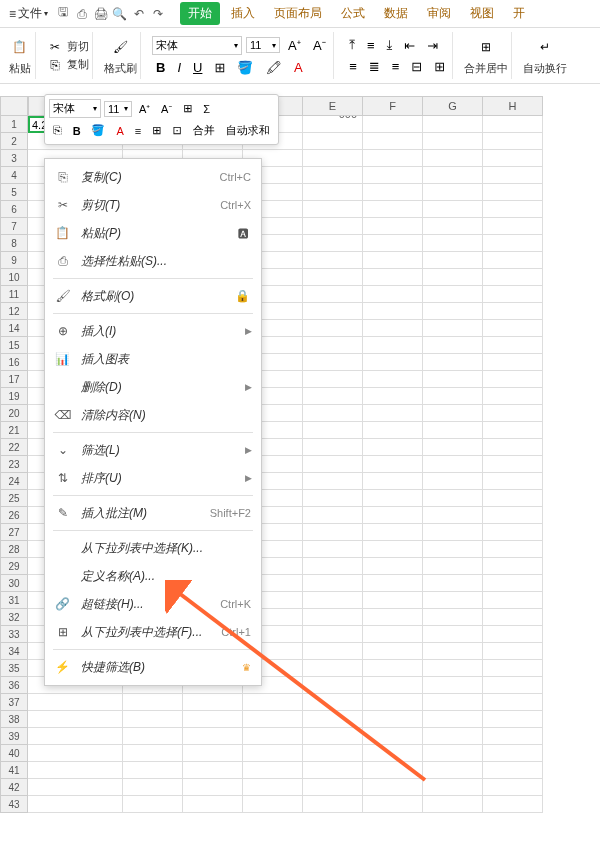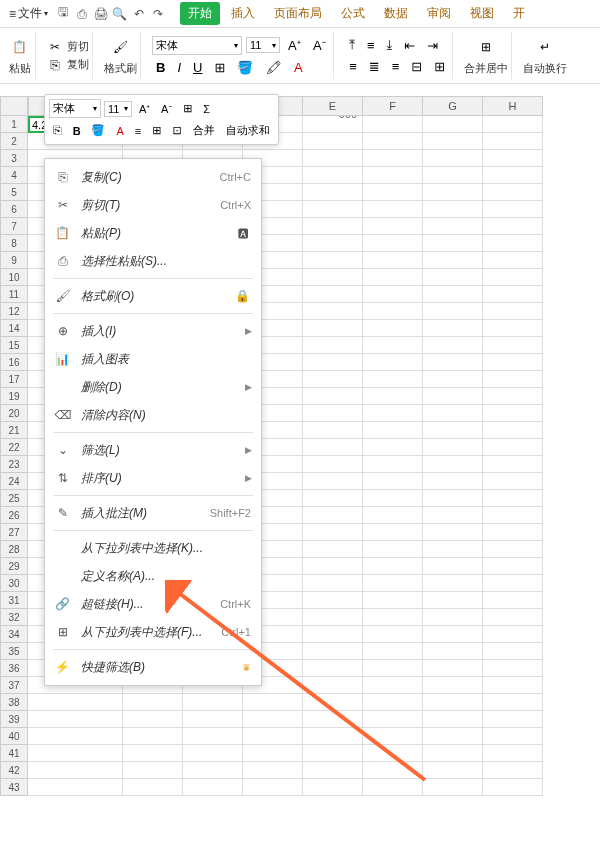--- a/index.html
+++ b/index.html
@@ -512,20 +512,31 @@
         <div class="cell" style="width: 95px;"></div>
         <div class="cell"></div>
         <div class="cell"></div>
         <div class="cell"></div>
         <div class="cell"></div>
         <div class="cell"></div>
         <div class="cell"></div>
         <div class="cell"></div>
       </div>
       <div class="row">
+        <div class="row-h">33</div>
+        <div class="cell" style="width: 95px;"></div>
+        <div class="cell"></div>
+        <div class="cell"></div>
+        <div class="cell"></div>
+        <div class="cell"></div>
+        <div class="cell"></div>
+        <div class="cell"></div>
+        <div class="cell"></div>
+      </div>
+      <div class="row">
         <div class="row-h">34</div>
         <div class="cell" style="width: 95px;"></div>
         <div class="cell"></div>
         <div class="cell"></div>
         <div class="cell"></div>
         <div class="cell"></div>
         <div class="cell"></div>
         <div class="cell"></div>
         <div class="cell"></div>
       </div>

